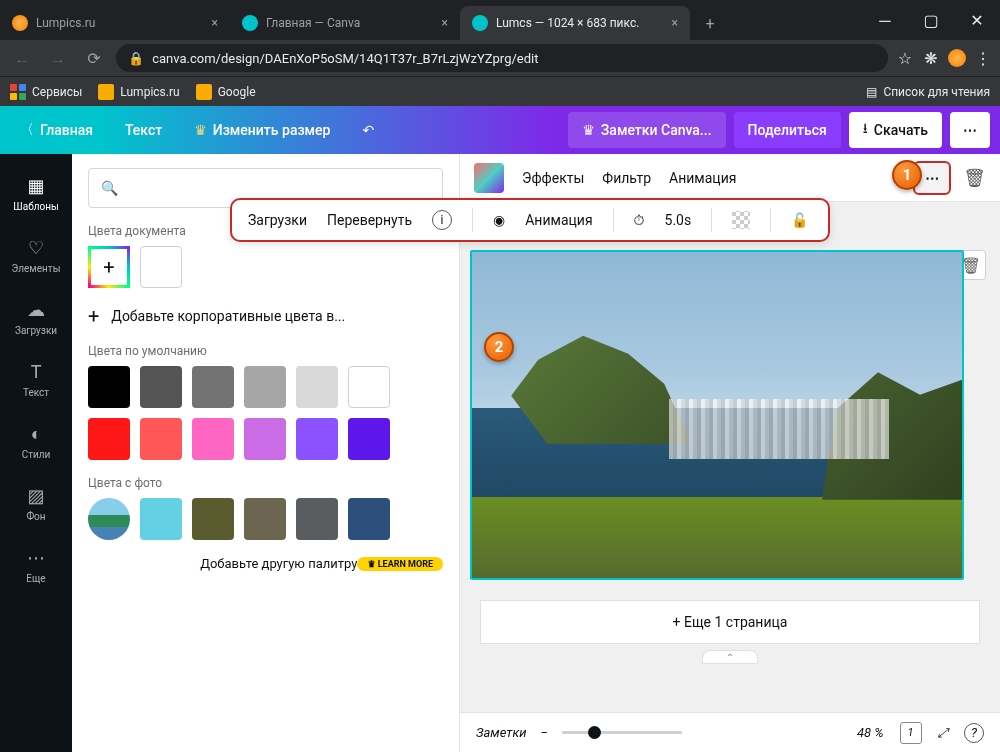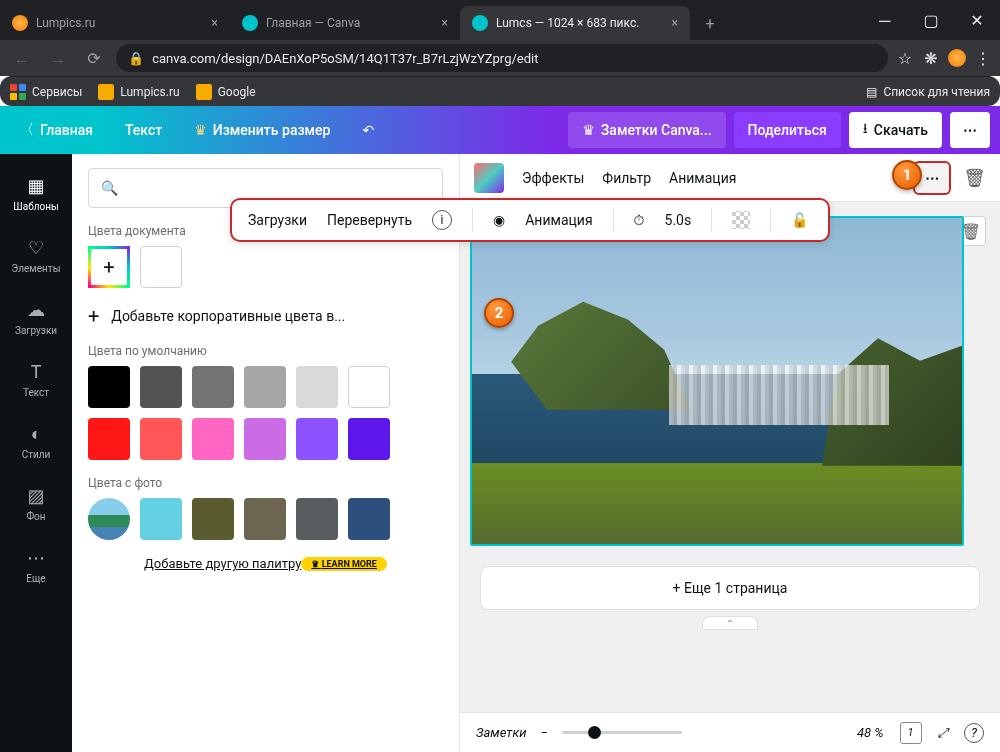--- a/index.html
+++ b/index.html
@@ -18,21 +18,21 @@
 .wincontrols div{width:46px;height:40px;display:flex;align-items:center;justify-content:center;color:#e8eaed;}
 
 .addrbar{height:36px;background:#35363a;display:flex;align-items:center;padding:0 8px;gap:8px;}
 .addrbar .navbtn{width:28px;height:28px;display:flex;align-items:center;justify-content:center;color:#9aa0a6;}
 .addrbar .disabled{opacity:.4;}
 .omnibox{flex:1;height:28px;background:#202124;border-radius:14px;display:flex;align-items:center;padding:0 12px;color:#e8eaed;font-size:13px;}
 .omnibox .lock{margin-right:8px;color:#9aa0a6;}
 .addr-icon{width:18px;height:18px;display:flex;align-items:center;justify-content:center;color:#e8eaed;}
 .avatar-small{width:18px;height:18px;border-radius:50%;background:radial-gradient(circle,#ffb84d,#f57c00);}
 
-.bookbar{height:30px;background:#35363a;border-top:1px solid #202124;display:flex;align-items:center;padding:0 10px;gap:16px;font-size:12px;color:#e8eaed;border-radius:12px;}
+.bookbar{height:30px;background:#35363a;border-top:1px solid #202124;display:flex;align-items:center;padding:0 10px;gap:16px;font-size:12px;color:#e8eaed;}
 .bookbar .bm{display:flex;align-items:center;gap:6px;}
 .bm-icon{width:16px;height:16px;background:#f9ab00;border-radius:2px;}
 .bm-apps{width:16px;height:16px;display:grid;grid-template-columns:1fr 1fr;gap:2px;}
 .bm-apps span{background:#ea4335;border-radius:1px;}
 .bm-apps span:nth-child(2){background:#4285f4;}
 .bm-apps span:nth-child(3){background:#fbbc04;}
 .bm-apps span:nth-child(4){background:#34a853;}
 .readlist{margin-left:auto;display:flex;align-items:center;gap:6px;}
 
 
@@ -55,24 +55,24 @@
 
 .side-panel{width:388px;background:#fff;border-right:1px solid #e5e5e5;padding:14px 16px;display:flex;flex-direction:column;gap:16px;overflow:hidden;}
 .search{height:40px;border:1px solid #d8d8d8;border-radius:4px;display:flex;align-items:center;padding:0 12px;color:#757575;font-size:14px;gap:10px;}
 .section-label{font-size:12px;color:#6d6d6d;}
 .swatch-row{display:flex;gap:10px;flex-wrap:wrap;}
 .swatch{width:42px;height:42px;border-radius:4px;}
 .swatch.add{border:1.5px solid #d0d0d0;display:flex;align-items:center;justify-content:center;color:#0d1216;font-size:20px;}
 .swatch.rainbow{border:2px solid transparent;background:linear-gradient(45deg,#ff0080,#ff8000,#ffff00,#00ff00,#00c4cc,#7d2ae8,#ff00ff);background-clip:padding-box;}
 .swatch.circle{border-radius:50%;}
 .corp-row{display:flex;align-items:center;gap:12px;font-size:14px;color:#0d1216;}
-.palette-footer{display:flex;align-items:center;justify-content:center;font-size:13px;color:#0d1216;text-decoration:underline;}
+.palette-footer{display:flex;align-items:center;justify-content:flex-end;font-size:13px;color:#0d1216;}
 .learn-badge{background:#ffd200;border-radius:10px;padding:2px 10px;font-size:9px;font-weight:700;color:#0d1216;}
 
-.canvas-area{flex:1;display:flex;flex-direction:column;background:#f0f0f0;}
+.canvas-area{flex:1;display:flex;flex-direction:column;background:#f0f0f0;gap:34px;}
 .context-bar{height:48px;background:#fff;border-bottom:1px solid #e5e5e5;display:flex;align-items:center;padding:0 14px;gap:18px;font-size:14px;color:#0d1216;}
 .color-well{width:30px;height:30px;border-radius:4px;background:linear-gradient(135deg,#ff6b6b,#4ecdc4,#7d2ae8);}
 .cb-more{width:38px;height:34px;border:2px solid #c72828;border-radius:6px;display:flex;align-items:center;justify-content:center;background:#f3f3f3;font-weight:bold;}
 .cb-right{margin-left:auto;display:flex;align-items:center;gap:12px;}
 
 .popup-bar{position:absolute;top:44px;left:-230px;width:600px;height:44px;background:#fff;border:2.5px solid #c72828;border-radius:10px;display:flex;align-items:center;padding:0 16px;gap:20px;font-size:14px;color:#0d1216;box-shadow:0 2px 8px rgba(0,0,0,.12);z-index:5;}
 .popup-sep{width:1px;height:24px;background:#e0e0e0;}
 .badge-num{width:30px;height:30px;border-radius:50%;background:radial-gradient(circle at 35% 30%,#ff9a3d,#e85d00);border:2px solid #b04200;display:flex;align-items:center;justify-content:center;color:#fff;font-weight:700;font-size:15px;box-shadow:0 2px 4px rgba(0,0,0,.3);}
 .badge1{position:absolute;top:6px;right:78px;z-index:6;}
 .badge2{position:absolute;top:96px;left:24px;z-index:6;}
@@ -82,21 +82,21 @@
 .sky{position:absolute;inset:0;background:linear-gradient(#8fb8d6 0%,#a8c8df 35%,#b8d4e6 50%);}
 .sea{position:absolute;left:0;right:0;top:48%;bottom:20%;background:linear-gradient(#2a5a7a,#1e4560);}
 .land{position:absolute;left:0;right:0;bottom:0;height:25%;background:linear-gradient(#6b8e23,#556b2f);}
 .mtn{position:absolute;left:8%;top:22%;width:180px;height:120px;background:linear-gradient(135deg,#5a7a3a,#3d5228);clip-path:polygon(20% 100%,0 60%,15% 30%,40% 10%,65% 25%,85% 50%,100% 100%);}
 .mtn2{position:absolute;right:0;top:30%;width:140px;height:150px;background:linear-gradient(135deg,#4a6530,#2f4020);clip-path:polygon(0 100%,10% 40%,40% 15%,70% 30%,100% 20%,100% 100%);}
 .town{position:absolute;right:15%;top:45%;width:220px;height:60px;background:repeating-linear-gradient(90deg,#e0e0e0 0 4px,#ccc 4px 8px,#fff 8px 12px);opacity:.7;}
 
 .page-actions{position:absolute;top:14px;right:14px;display:flex;gap:10px;}
 .pa-btn{width:30px;height:30px;border:1px solid #d0d0d0;border-radius:4px;background:#fff;display:flex;align-items:center;justify-content:center;color:#666;}
 
-.add-page{margin:20px 10px 0;height:44px;background:#fff;border:1px solid #e0e0e0;border-radius:8px;display:flex;align-items:center;justify-content:center;font-size:14px;color:#0d1216;}
+.add-page{margin:20px 10px 0;height:44px;background:#fff;border:1px solid #e0e0e0;border-radius:0;display:flex;align-items:center;justify-content:center;font-size:14px;color:#0d1216;}
 .expand-tab{margin:6px auto 0;width:56px;height:14px;background:#fff;border:1px solid #e0e0e0;border-radius:8px 8px 0 0;display:flex;align-items:center;justify-content:center;font-size:10px;color:#888;}
 
 .bottom-bar{height:40px;background:#fff;border-top:1px solid #e5e5e5;display:flex;align-items:center;padding:0 16px;gap:14px;font-size:13px;color:#0d1216;font-style:italic;}
 .zoom-slider{width:120px;height:3px;background:#d0d0d0;border-radius:2px;position:relative;}
 .zoom-thumb{position:absolute;left:22%;top:-5px;width:13px;height:13px;border-radius:50%;background:#0d1216;}
 .bb-right{margin-left:auto;display:flex;align-items:center;gap:16px;}
 .bb-icon{width:22px;height:22px;display:flex;align-items:center;justify-content:center;border:1px solid #888;border-radius:3px;font-size:11px;}
 </style>
 </head>
 <body>

